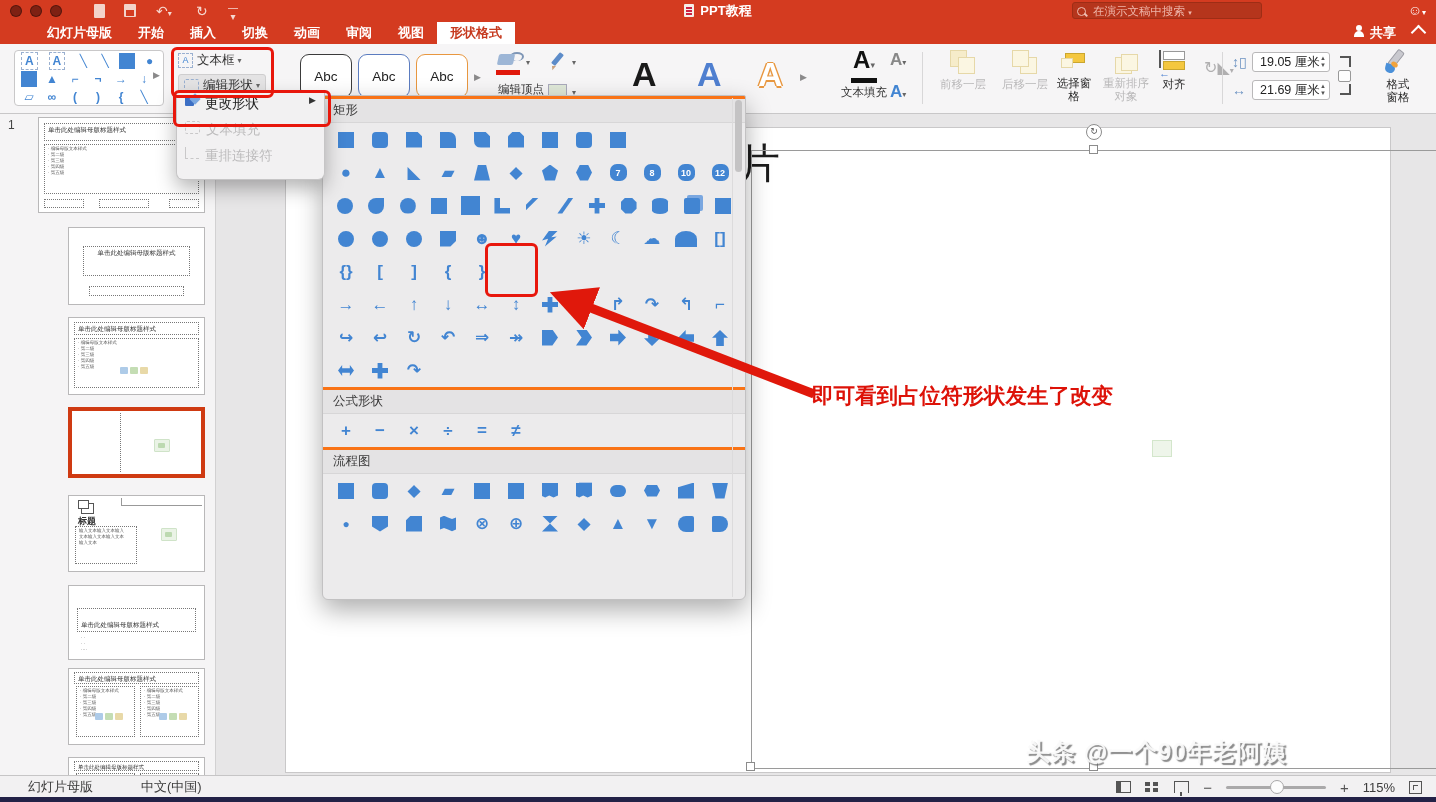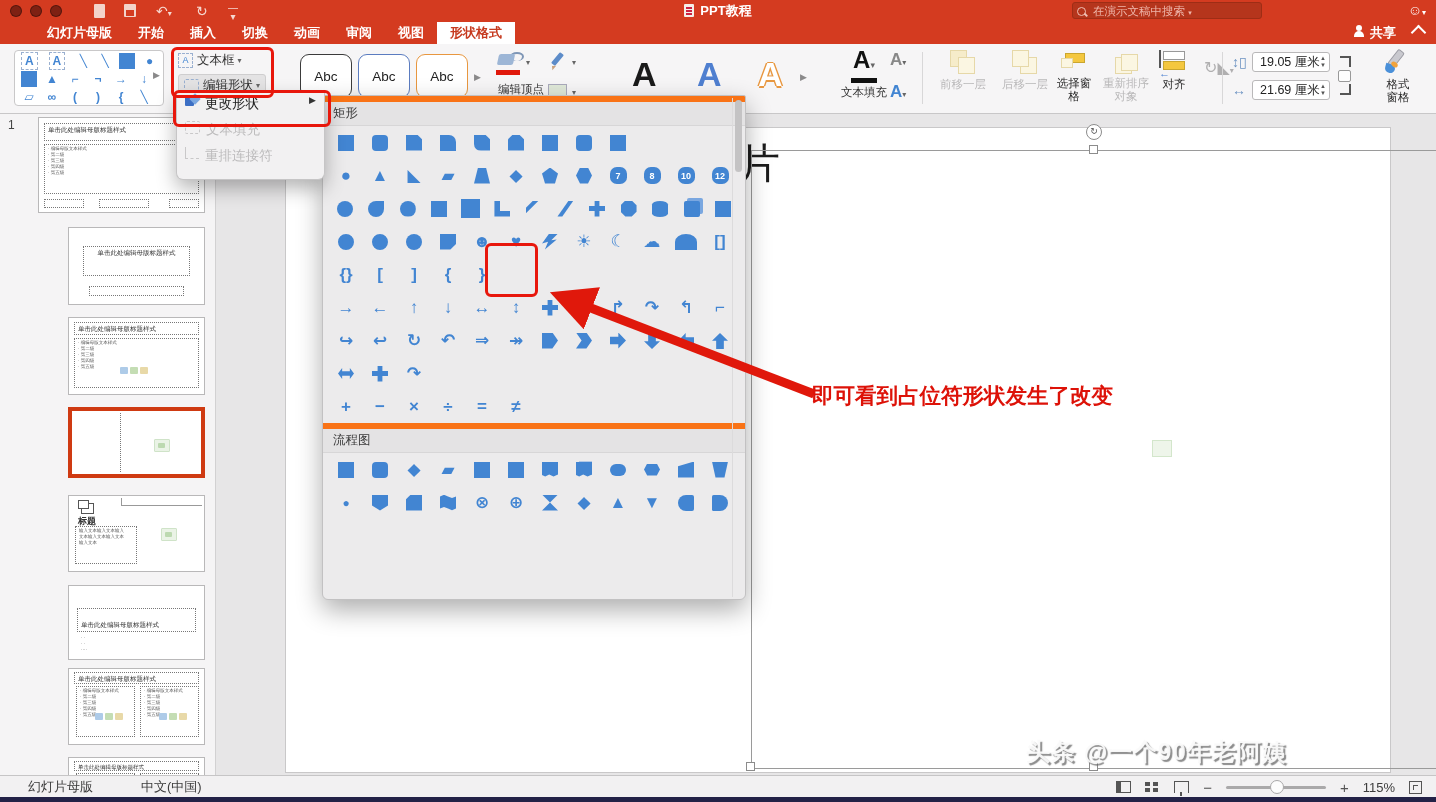--- a/index.html
+++ b/index.html
@@ -126,21 +126,21 @@
   .m1-item{height:26px;display:flex;padding:0 8px;font-size:13.5px;color:#222;position:relative;}
   .m1-item.dis{color:#bcbbbc;}
   .m1-item .sub{position:absolute;right:8px;font-size:9px;color:#333;}
   .chgic{width:14px;height:12px;position:relative;margin-right:6px;}
   .chgic:before{content:"";position:absolute;left:0;top:2px;width:9px;height:9px;background:#3c6fc4;border-radius:1px;}
   .chgic:after{content:"";position:absolute;left:6px;top:0;width:8px;height:8px;background:#7aa7e0;transform:rotate(45deg);}
   .vtxic{width:13px;height:11px;border:1.5px dashed #c9c8c9;border-radius:2px;margin-right:6px;}
   .rrtic{width:13px;height:11px;border-left:1.5px solid #c9c8c9;border-bottom:1.5px dashed #c9c8c9;margin-right:6px;}
   
   .menu2{position:absolute;left:322px;top:95px;width:424px;height:505px;background:#ecebec;border:1px solid #c2c1c2;border-radius:2px 2px 6px 6px;box-shadow:0 10px 26px rgba(0,0,0,.32);z-index:5;overflow:hidden;box-sizing:border-box;}
-  .sec-h{height:23px;line-height:23px;padding-left:10px;font-size:12.5px;color:#3a3a3a;background:#e4e3e4;border-top:6px solid #f97316;border-bottom:1px solid #d7d6d7;}
+  .sec-h{height:23px;line-height:23px;padding-left:10px;font-size:12.5px;color:#3a3a3a;background:#e4e3e4;border-top:3px solid #f97316;border-bottom:1px solid #d7d6d7;}
   .srow{display:flex;padding:2px 6px;}
   .shape{width:34px;height:29px;display:flex;align-items:center;justify-content:center;color:#4285d2;font-size:17px;font-weight:700;position:relative;}
   .shape .cs{background:#4285d2;width:16px;height:16px;}
   .badge{width:17px;height:17px;background:#4285d2;border-radius:40%;color:#fff;font-size:9px;font-weight:700;display:flex;align-items:center;justify-content:center;}
   .r4{border-radius:4px;} .sn1{clip-path:polygon(0 0,70% 0,100% 30%,100% 100%,0 100%);}
   .r1{border-radius:0 7px 0 0;} .snr{clip-path:polygon(0 0,70% 0,100% 30%,100% 100%,0 100%);border-radius:0 0 0 7px;}
   .sn2{clip-path:polygon(30% 0,70% 0,100% 30%,100% 100%,0 100%,0 30%);}
   .trap{clip-path:polygon(25% 0,75% 0,100% 100%,0 100%);}
   .pent{clip-path:polygon(50% 0,100% 38%,81% 100%,19% 100%,0 38%);}
   .hex{clip-path:polygon(25% 0,75% 0,100% 50%,75% 100%,25% 100%,0 50%);}
@@ -703,20 +703,21 @@
       </div>
       <div class="srow">
         <span class="shape">
           <span class="cs callh"></span>
         </span>
         <span class="shape">
           <span class="cs plus"></span>
         </span>
         <span class="shape">↷</span>
       </div>
+      <div class="sec-h">公式形状</div>
       <div class="srow">
         <span class="shape">+</span>
         <span class="shape">−</span>
         <span class="shape">×</span>
         <span class="shape">÷</span>
         <span class="shape">=</span>
         <span class="shape">≠</span>
       </div>
       <div class="sec-h">流程图</div>
       <div class="srow">

